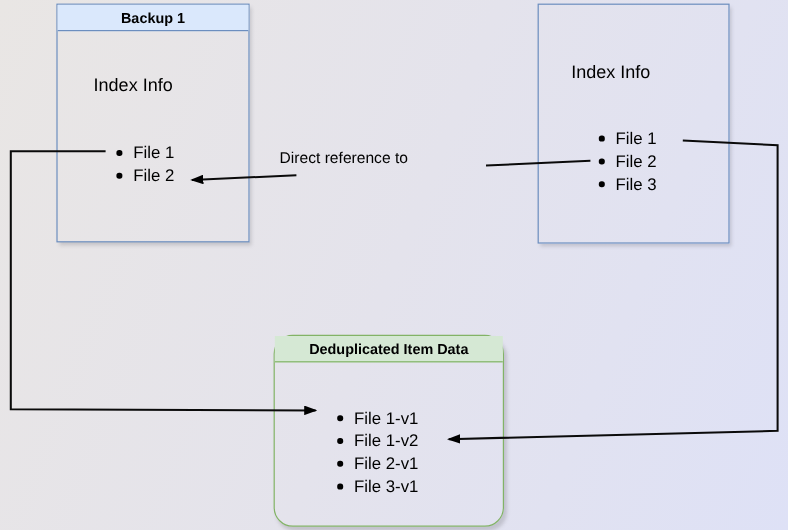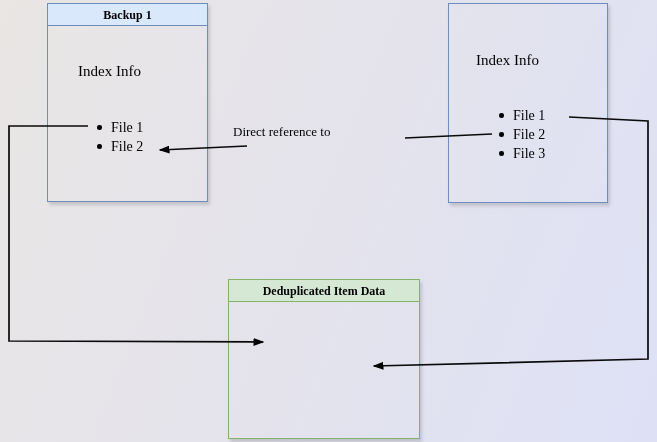--- a/index.html
+++ b/index.html
@@ -2,21 +2,21 @@
 <html><head>
 <meta charset="utf-8">
 <style>
   html, body { margin: 0; padding: 0; }
   .canvas {
     position: relative;
     width: 657px;
     height: 442px;
     overflow: hidden;
     background: linear-gradient(112deg, #e9e6e4 0%, #e4e3ec 50%, #dee1f6 100%);
-    font-family: Liberation Serif, serif;
+    font-family: Liberation Sans, sans-serif;
     color: #000;
   }
   .node {
     position: absolute;
     border: 1px solid;
     box-shadow: 2px 3px 3px rgba(110,110,120,0.28);
     box-sizing: border-box;
     z-index: 1;
   }
   .node-header {
@@ -24,21 +24,21 @@
     line-height: 22px;
     text-align: center;
     font-size: 12px;
     font-weight: bold;
     border-bottom: 1px solid;
     box-sizing: border-box;
     white-space: nowrap;
   }
   .node-blue   { border-color: #6c8ebf; }
   .node-blue  .node-header { background: #dae8fc; border-color: #6c8ebf; }
-  .node-green  { border-color: #82b366; }
+  .node-green  { border-color: #82b366; border-radius: 16px; }
   .node-green .node-header { background: #d5e8d4; border-color: #82b366; }
 
   .index-label {
     position: absolute;
     font-size: 15px;
     white-space: nowrap;
   }
   ul.file-list {
     position: absolute;
     margin: 0; padding: 0;
@@ -99,20 +99,26 @@
       <li>File 1</li>
       <li>File 2</li>
       <li>File 3</li>
     </ul>
   </div>
 
   <div class="node node-green" style="left:228px; top:279px; width:192px; height:160px;">
     <div class="node-header">
       <span>Deduplicated Item Data</span>
     </div>
+    <ul class="file-list" style="left:52px; top:59px;">
+      <li>File 1-v1</li>
+      <li>File 1-v2</li>
+      <li>File 2-v1</li>
+      <li>File 3-v1</li>
+    </ul>
   </div>
 
   <svg class="edges" width="657" height="442" viewBox="0 0 657 442">
     <defs>
       <marker id="arrowhead" markerWidth="11" markerHeight="8" refX="9.5" refY="4" orient="auto" markerUnits="userSpaceOnUse">
         <path d="M0,0 L11,4 L0,8 Z" fill="#000"></path>
       </marker>
     </defs>
 
     <polyline points="88,126 9,126 9,341 263,342" fill="none" stroke="#0a0a0a" stroke-width="1.7" marker-end="url(#arrowhead)"></polyline>

